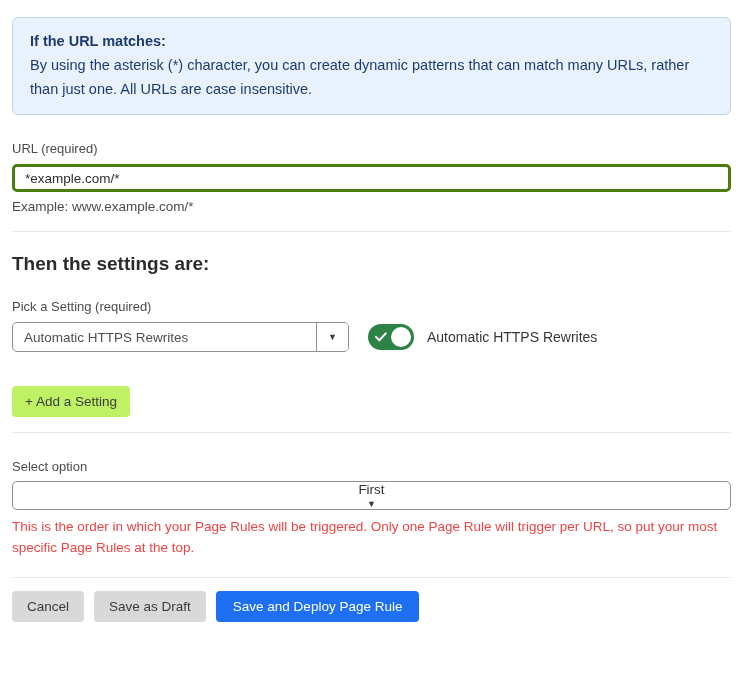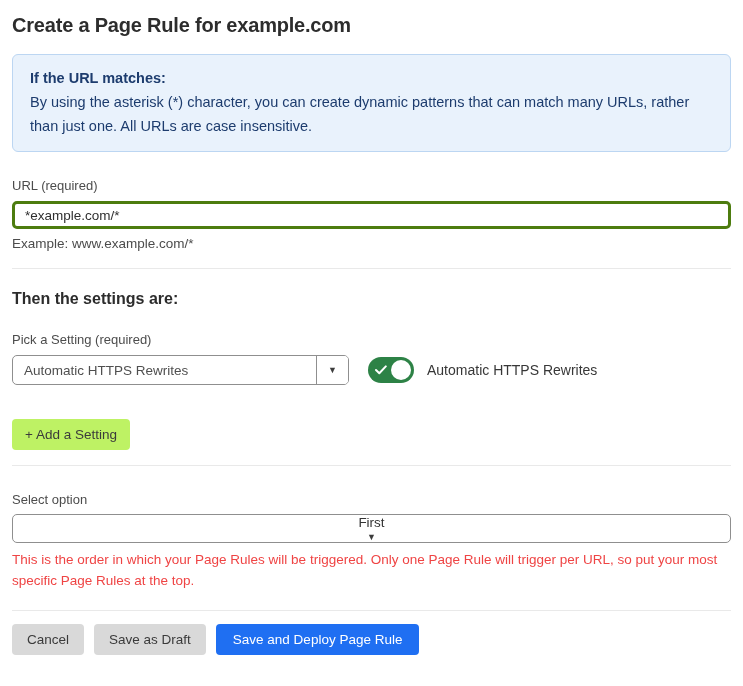--- a/index.html
+++ b/index.html
@@ -66,21 +66,21 @@
   }
 
   .divider {
     border: none;
     border-top: 1px solid #e9e9e9;
     margin: 17px 0 0;
   }
 
   .section-heading {
     margin-top: 21px;
-    font-size: 16px;
+    font-size: 19px;
     font-weight: bold;
     color: #2c2c2c;
   }
 
   .setting-label { margin-top: 24px; }
 
   .setting-row {
     margin-top: 8px;
     display: flex;
     align-items: center;
@@ -205,21 +205,20 @@
     cursor: pointer;
   }
   .btn-gray { background: #d9d9d9; color: #3a3a3a; }
   .btn-blue { background: #1f6ff2; color: #ffffff; padding: 8px 17px; }
 </style>
 </head>
 <body>
 
 <div class="container">
 
-  <h1 class="page-title">Create a Page Rule for example.com</h1>
 
   <div class="info-box">
     <div class="info-heading">If the URL matches:</div>
     <div>
       <span>By using the asterisk (*) character, you can create dynamic patterns that can match many URLs, rather than just one. All URLs are case insensitive.</span>
     </div>
   </div>
 
   <div class="field-label">URL (required)</div>
   <input class="url-input" type="text" value="*example.com/*" style="">

